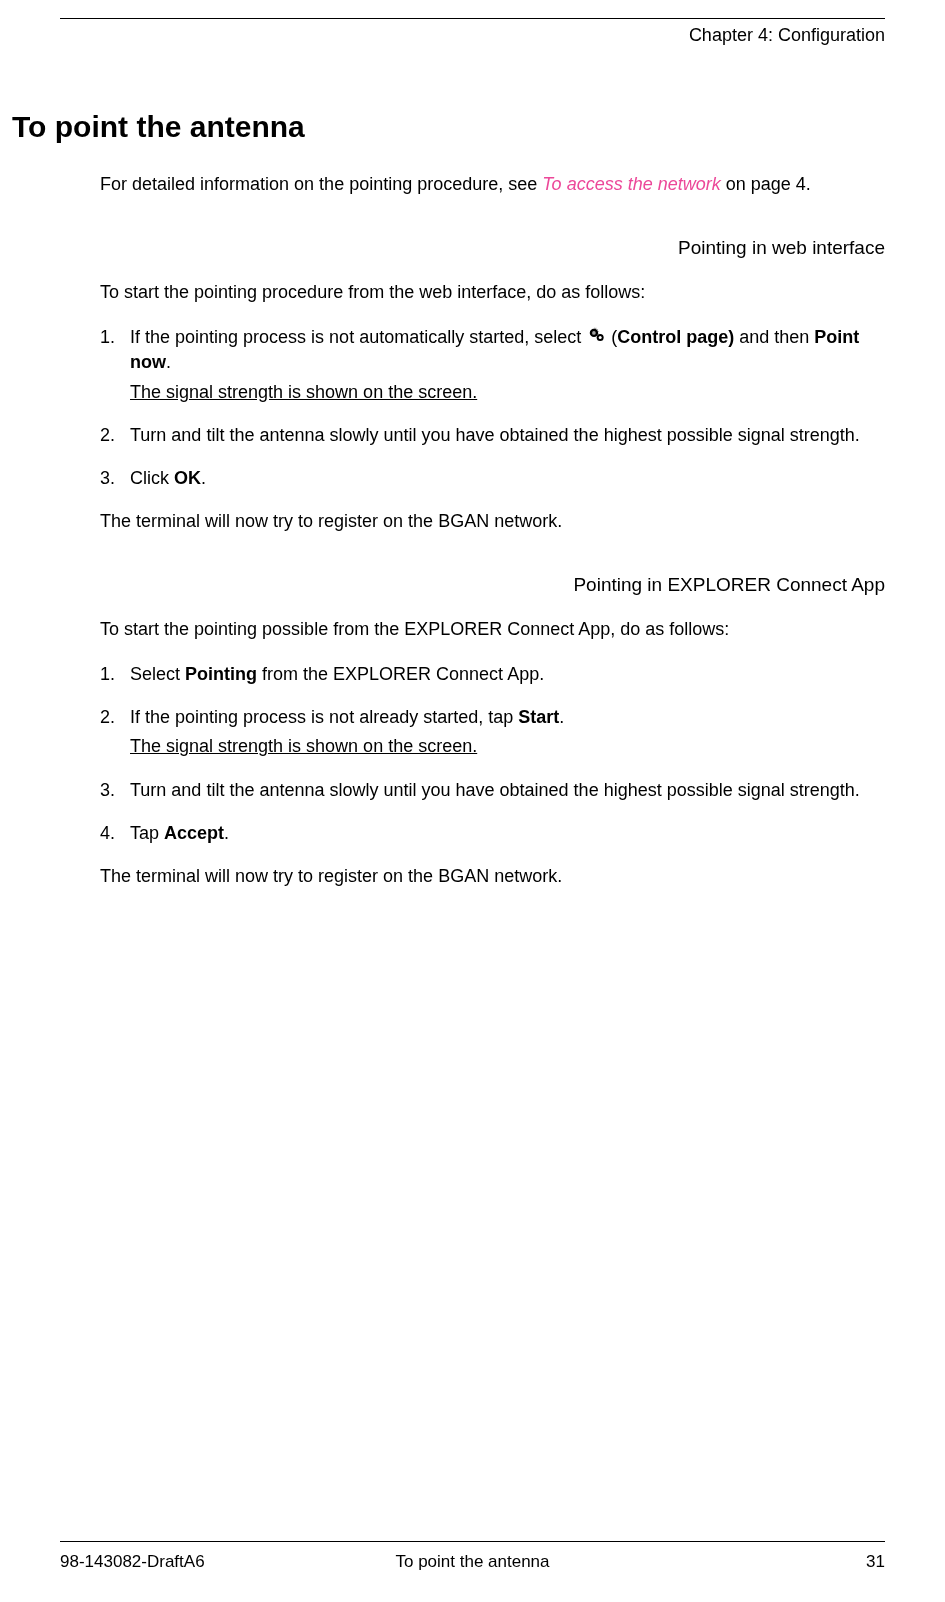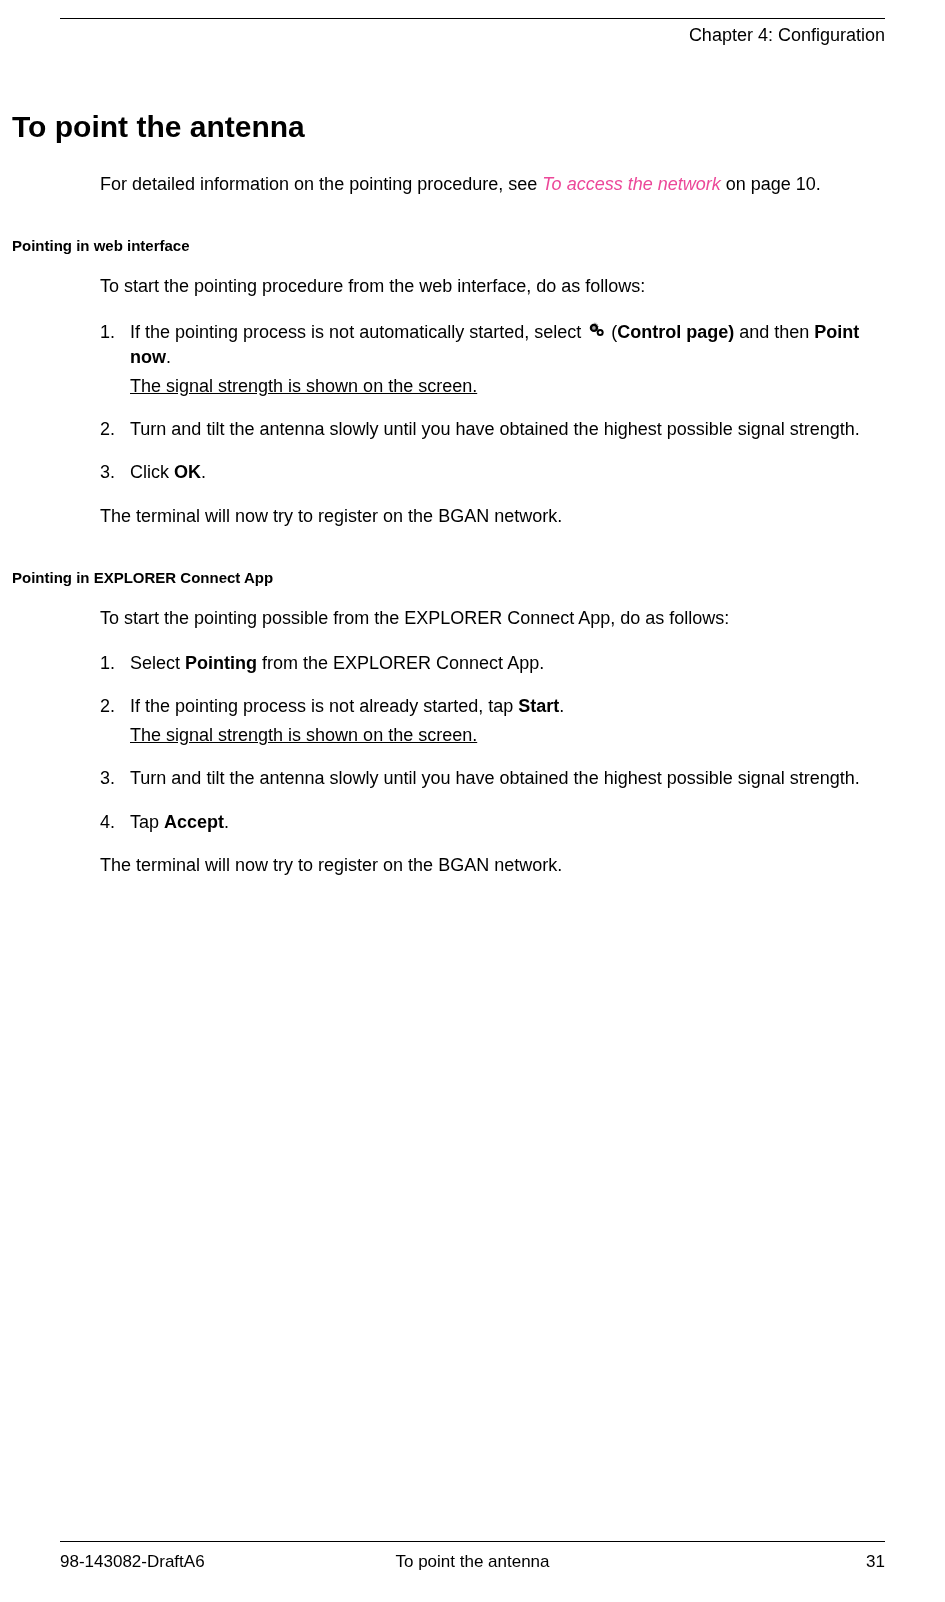--- a/index.html
+++ b/index.html
@@ -32,25 +32,26 @@
     .content-inner {
       padding: 0 0 0 0;
     }
     h1.title {
       font-size: 30px;
       font-weight: 700;
       margin-left: -48px;
       margin-bottom: 24px;
     }
     h2.subheading {
-      font-size: 15px;
-      font-weight: 700;
+      font-size: 19px;
+      font-weight: 400;
       margin-left: -48px;
       margin-top: 38px;
       margin-bottom: 18px;
+      text-align: right;
     }
     .body-text {
       margin-left: 40px;
       margin-right: 0;
     }
     p.para {
       margin-bottom: 12px;
     }
     a.link {
       color: #ec4899;
@@ -121,21 +122,21 @@
 
 <div class="page">
   <div class="header-line"></div>
   <div class="chapter-header">Chapter 4: Configuration</div>
 
   <div class="content-inner">
     <h1 class="title">To point the antenna</h1>
 
     <div class="body-text">
       <p class="para">
-        <span>For detailed information on the pointing procedure, see </span><a href="#" class="link">To access the network</a><span> on page 10.</span>
+        <span>For detailed information on the pointing procedure, see </span><a href="#" class="link">To access the network</a><span> on page 4.</span>
       </p>
     </div>
 
     <h2 class="subheading">Pointing in web interface</h2>
 
     <div class="body-text">
       <p class="para">To start the pointing procedure from the web interface, do as follows:</p>
 
       <ol class="numlist">
         <li>

